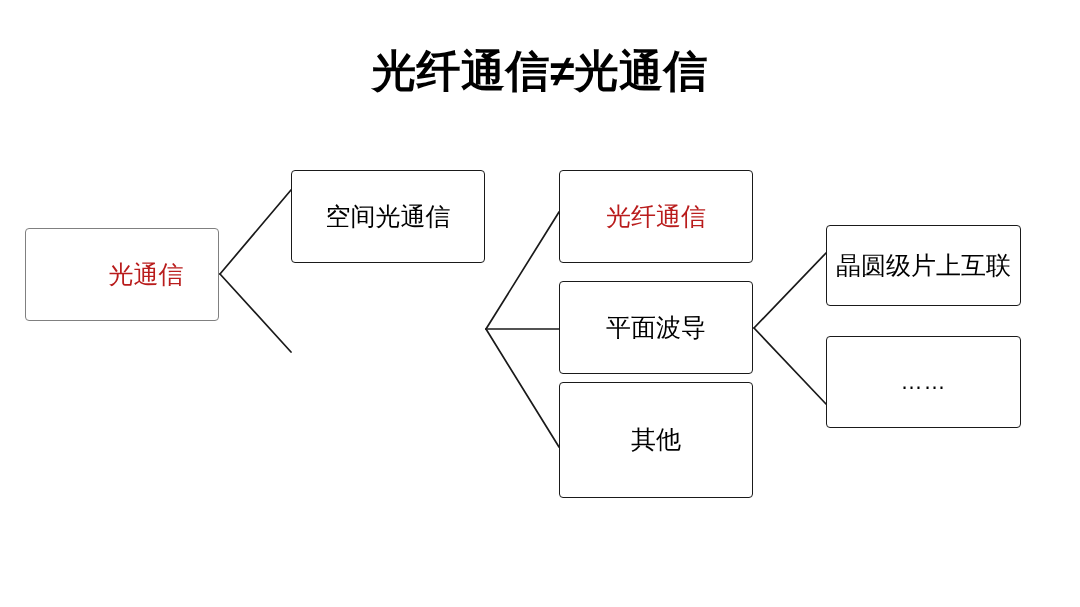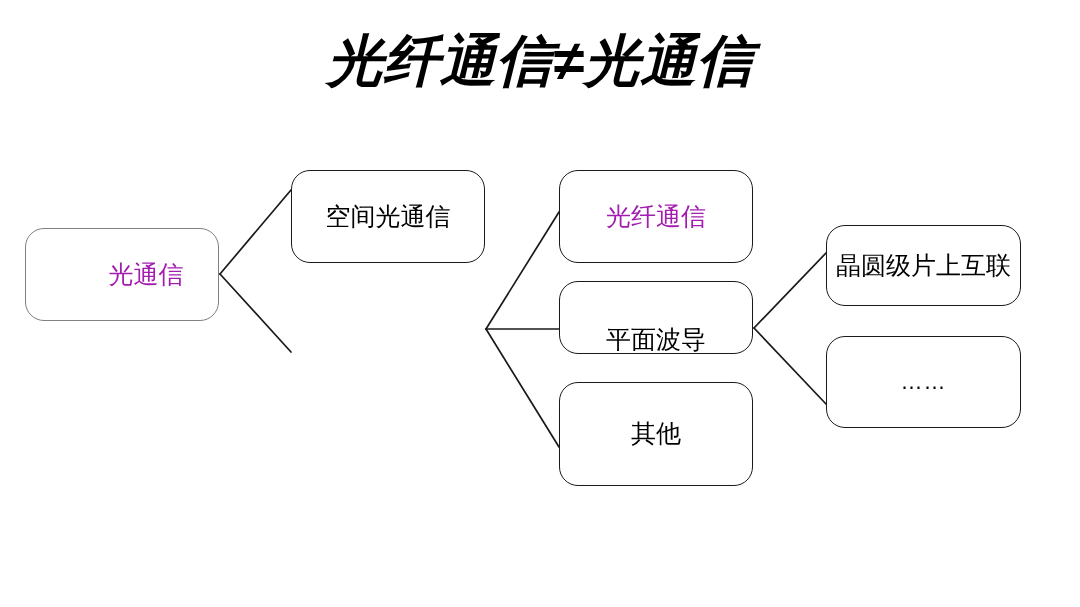--- a/index.html
+++ b/index.html
@@ -13,73 +13,72 @@
   #canvas {
     position: relative;
     width: 1080px;
     height: 607px;
     background: #ffffff;
     overflow: hidden;
   }
   #title {
     position: absolute;
     left: 0;
-    top: 24px;
+    top: 42px;
     width: 1080px;
     text-align: center;
-    font-size: 56px;
+    font-size: 44px;
     font-weight: bold;
     color: #000000;
     letter-spacing: 0.5px;
     white-space: nowrap;
-    font-style: italic;
   }
   #edges {
     position: absolute;
     left: 0;
     top: 0;
     width: 1080px;
     height: 607px;
     pointer-events: none;
   }
   .node {
     position: absolute;
     box-sizing: border-box;
     background: #ffffff;
     border: 1.6px solid #1a1a1a;
-    border-radius: 19px;
+    border-radius: 4px;
     display: flex;
     align-items: center;
     justify-content: center;
     color: #000000;
     font-size: 25px;
     line-height: 1.1;
     white-space: nowrap;
   }
   .node.gray-border {
     border-color: #808080;
     padding-left: 48px;
   }
   .node.red-text {
-    color: #a21caf;
+    color: #b91c1c;
   }
   .node .label {
     display: block;
   }
   .node.dots .label {
     font-size: 22px;
     letter-spacing: 1px;
   }
   
   #node-optical-comm      { left: 25px;  top: 228px; width: 194px; height: 93px; }
   #node-space-optical     { left: 291px; top: 170px; width: 194px; height: 93px; }
   #node-waveguide         { left: 291px; top: 285px; width: 194px; height: 88px; }
   #node-fiber-comm        { left: 559px; top: 170px; width: 194px; height: 93px; }
-  #node-planar-waveguide  { left: 559px; top: 281px; width: 194px; height: 73px; align-items: flex-end; }
-  #node-other             { left: 559px; top: 382px; width: 194px; height: 104px; }
+  #node-planar-waveguide  { left: 559px; top: 281px; width: 194px; height: 93px; }
+  #node-other             { left: 559px; top: 382px; width: 194px; height: 116px; }
   #node-wafer-interconnect{ left: 826px; top: 225px; width: 195px; height: 81px; }
   #node-ellipsis          { left: 826px; top: 336px; width: 195px; height: 92px; }
 </style>
 </head>
 <body>
 
 <div id="canvas">
 
   <div id="title">光纤通信≠光通信</div>
 

